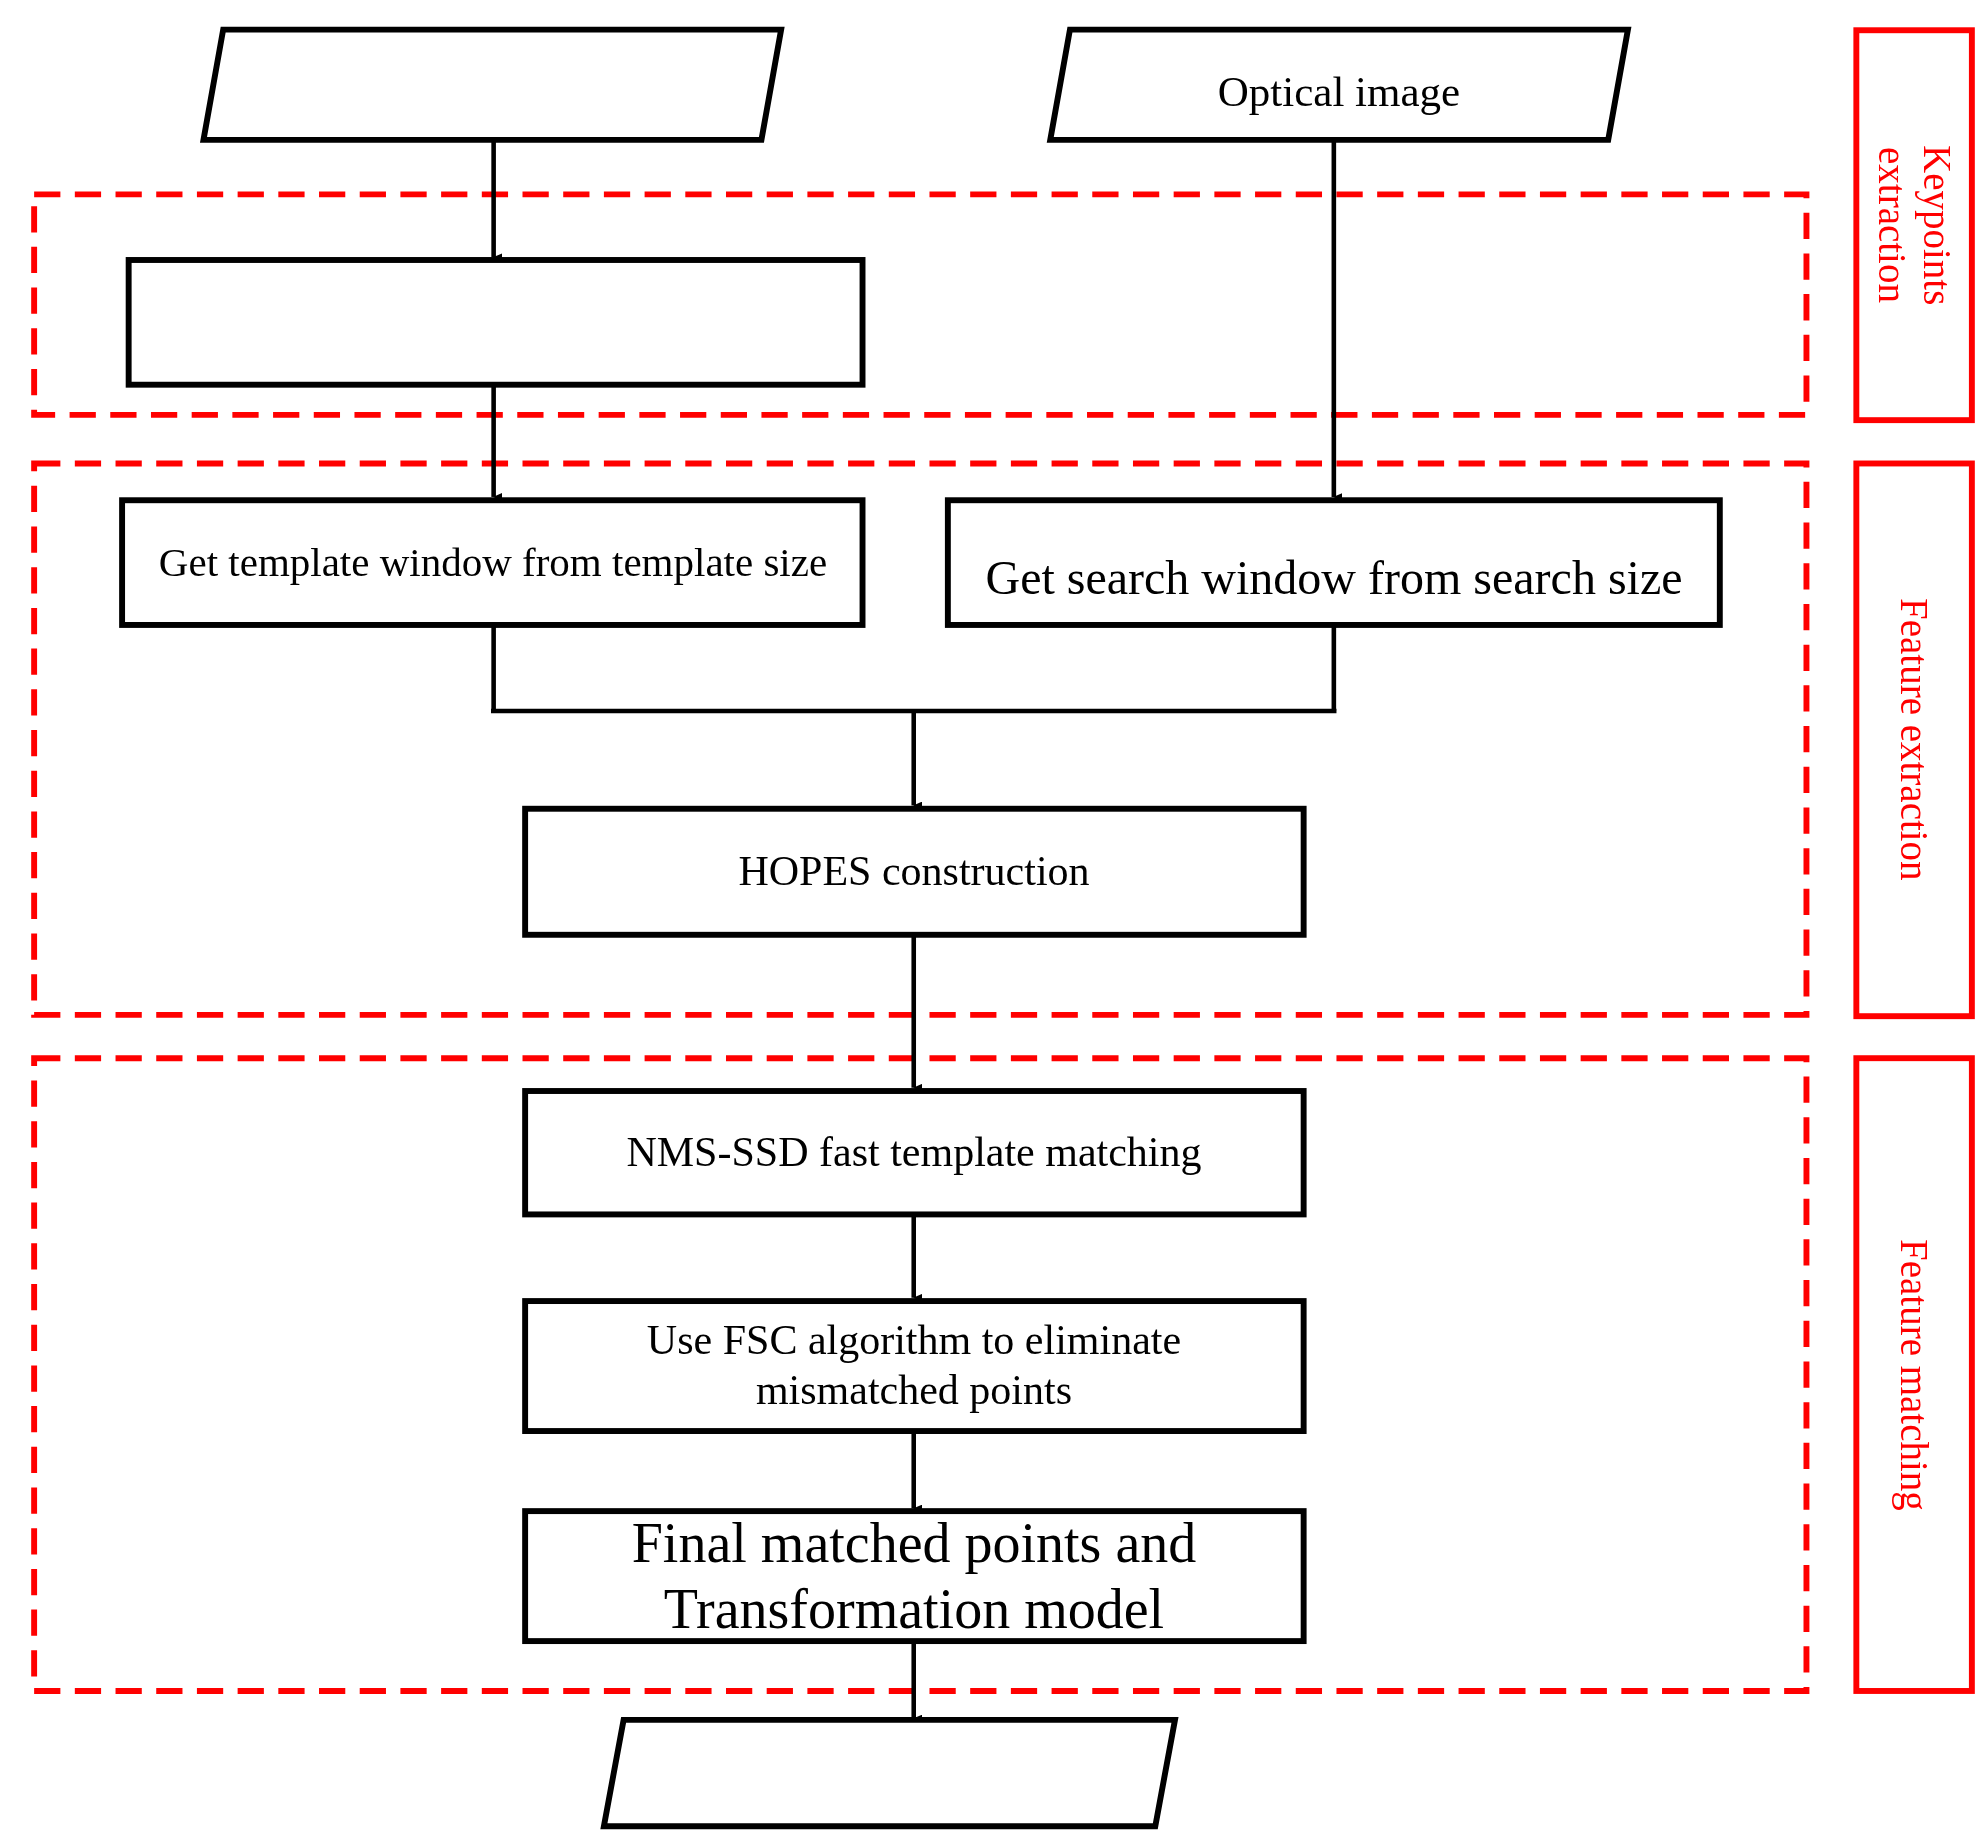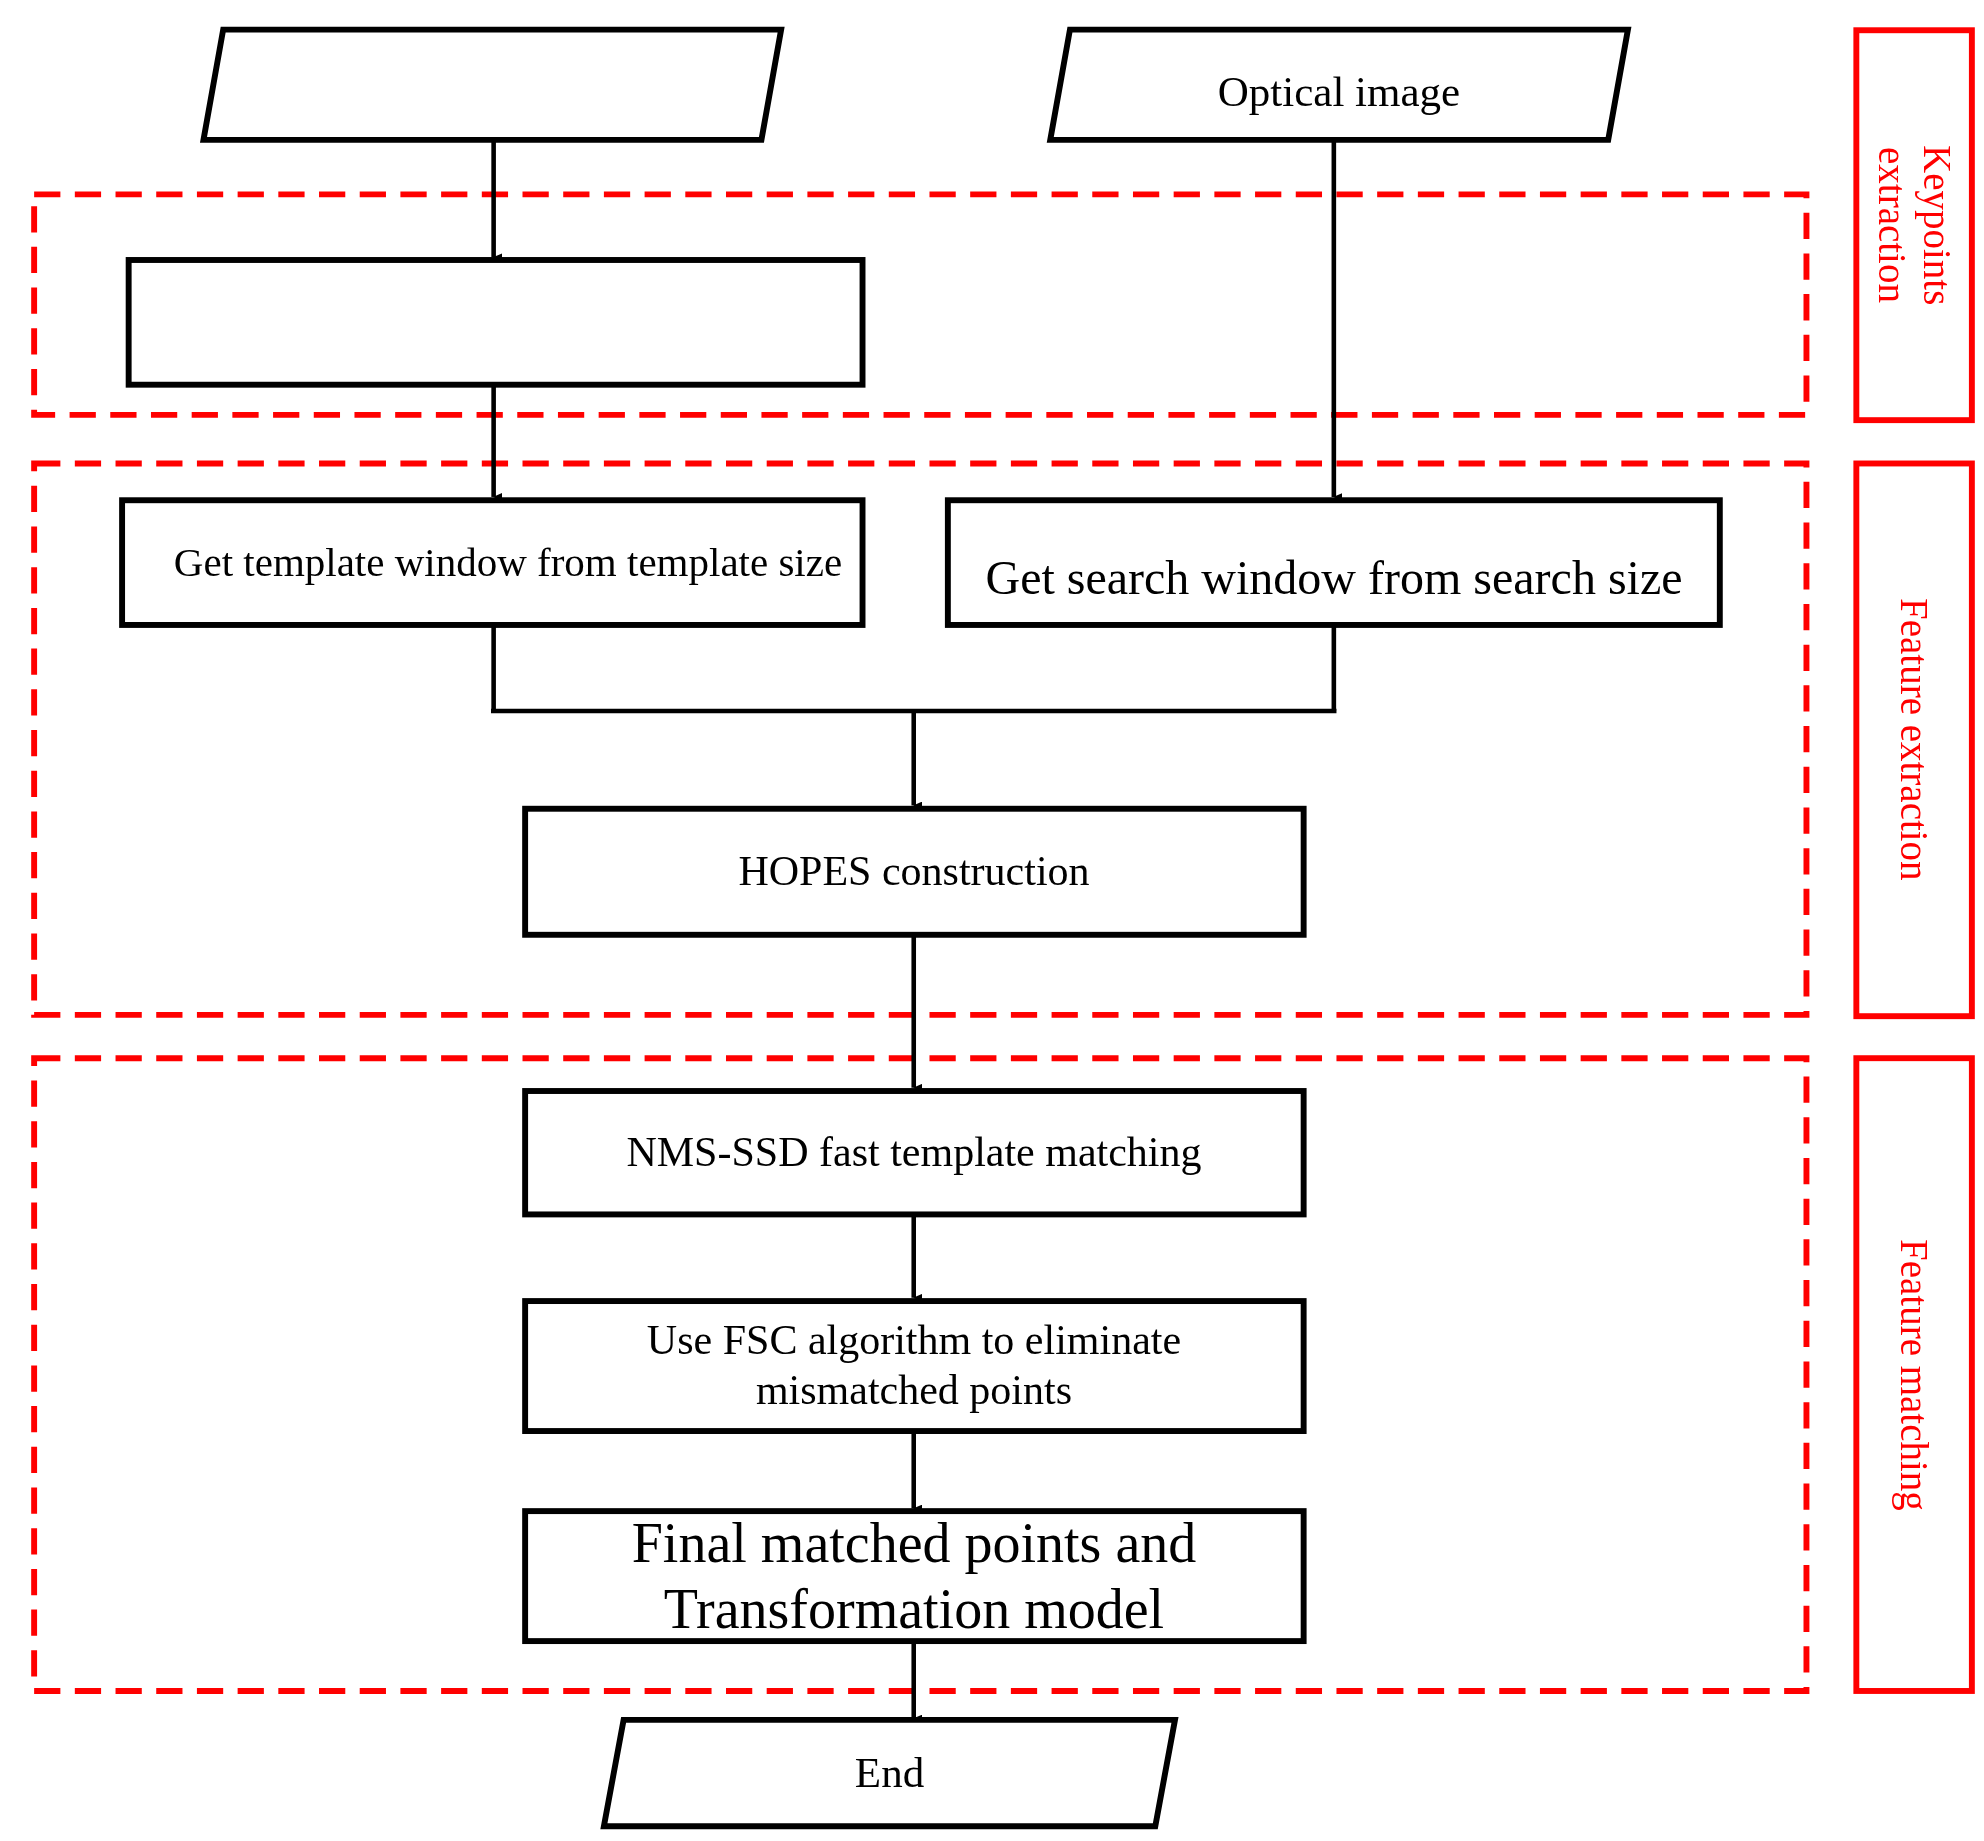--- a/index.html
+++ b/index.html
@@ -113,35 +113,34 @@
 
     <rect x="800" y="2302" width="1186" height="198" fill="#FFFFFF" stroke="#000000" stroke-width="9"></rect>
 
     <polygon points="950,2620 1790,2620 1760,2782 920,2782" fill="#FFFFFF" stroke="#000000" stroke-width="9"></polygon>
   </svg>
 
 
   <div class="node-label" style="left:1050px; top:37px; width:578px; height:110px; font-size:43px;">Optical image</div>
 
 
-  <div class="node-label" style="left:138px; top:500px; width:740px; height:125px; font-size:41px;">Get template window from template size</div>
+  <div class="node-label" style="left:123px; top:500px; width:740px; height:125px; font-size:41px;">Get template window from template size</div>
 
   <div class="node-label" style="left:948px; top:516px; width:772px; height:125px; font-size:48px;">Get search window from search size</div>
 
   <div class="node-label" style="left:525px; top:809px; width:778px; height:126px; font-size:42px;">HOPES construction</div>
 
   <div class="node-label" style="left:525px; top:1091px; width:778px; height:123px; font-size:42px;text-align:center;">NMS-SSD fast template matching</div>
 
   <div class="node-label" style="left:525px; top:1301px; width:778px; height:130px; font-size:42px;font-family:Liberation Serif, serif;">Use FSC algorithm to eliminate
 mismatched points</div>
 
   <div class="node-label" style="left:525px; top:1511px; width:778px; height:130px; font-size:56px;">Final matched points and
 Transformation model</div>
 
-  <div class="node-label" style="left:604px; top:1720px; width:571px; height:106px; font-size:43px;">End</div>
 
   <div class="group-label" style="left:1856px; top:30px; width:116px; height:390px;">Keypoints
 extraction</div>
 
   <div class="group-label" style="left:1856px; top:463px; width:116px; height:553px;">Feature extraction</div>
 
   <div class="group-label" style="left:1856px; top:1058px; width:116px; height:633px;">Feature matching</div>
 
 </div>
 

